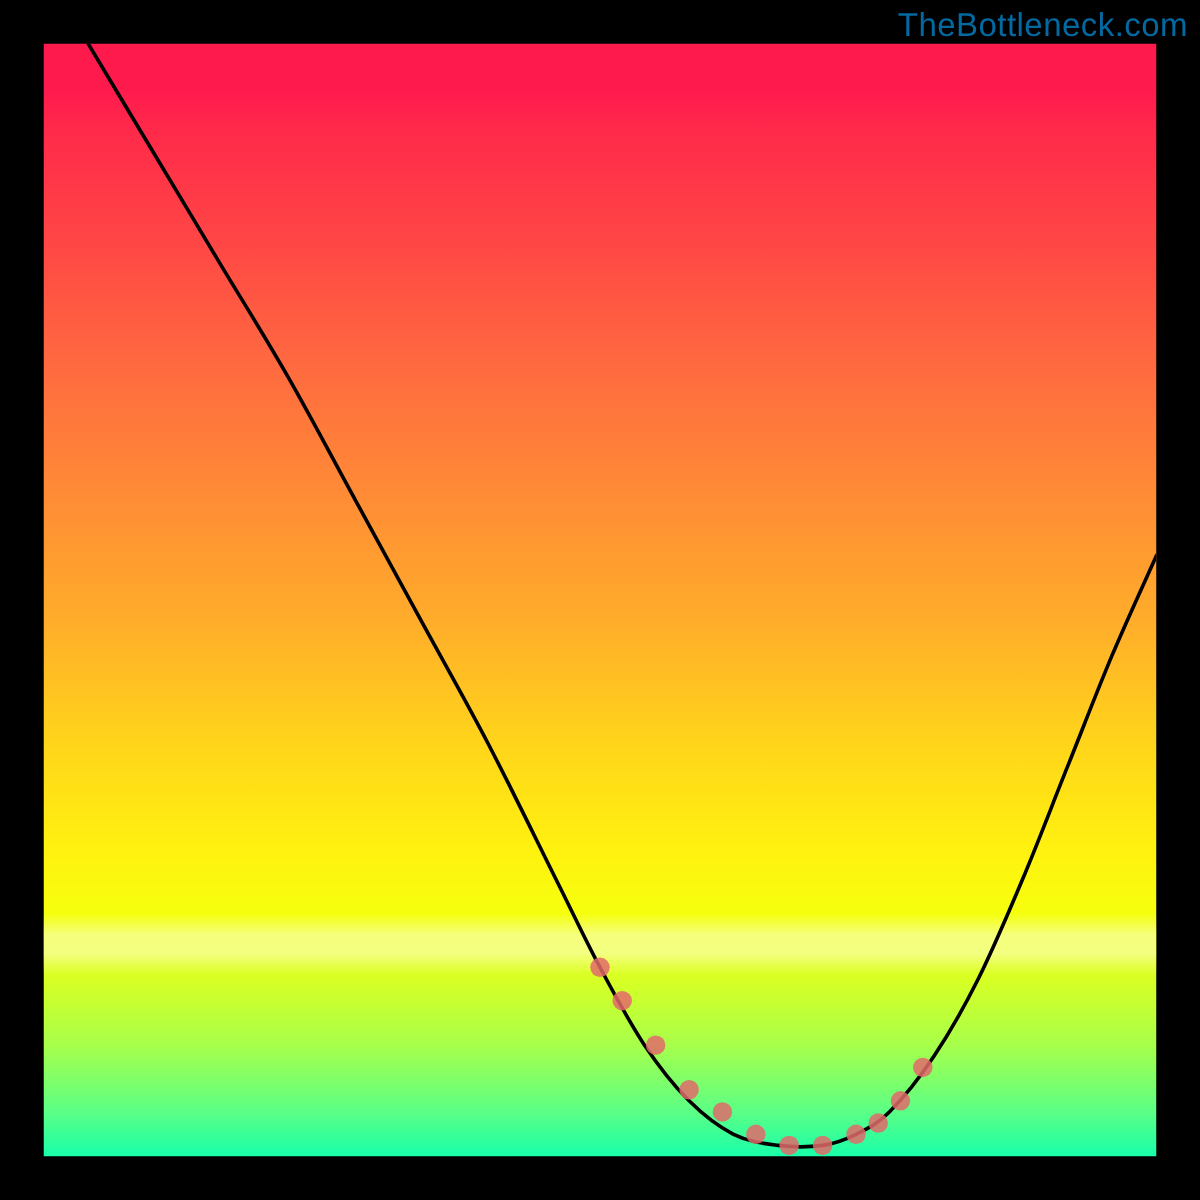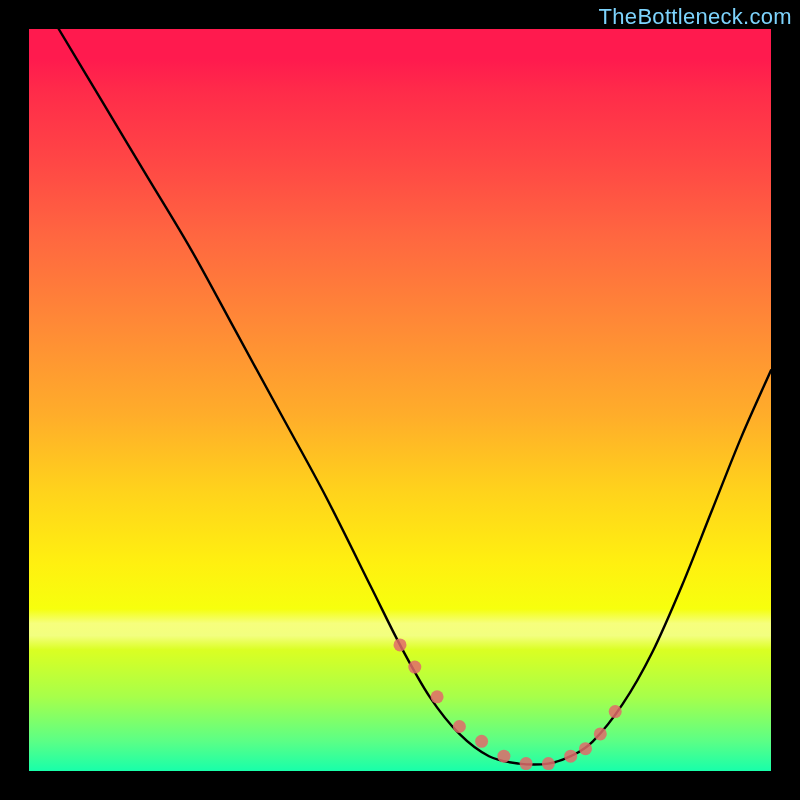--- a/index.html
+++ b/index.html
@@ -14,21 +14,21 @@
   .frame {
     position: relative;
     width: 800px;
     height: 800px;
     background: #000;
   }
   .watermark {
     position: absolute;
     top: 4px;
     right: 8px;
-    color: #7dd3fc;
+    color: #0369a1;
     font-size: 22px;
     font-weight: 400;
     letter-spacing: 0.3px;
     z-index: 10;
     user-select: none;
   }
   .plot-area {
     position: absolute;
     left: 29px;
     top: 29px;

